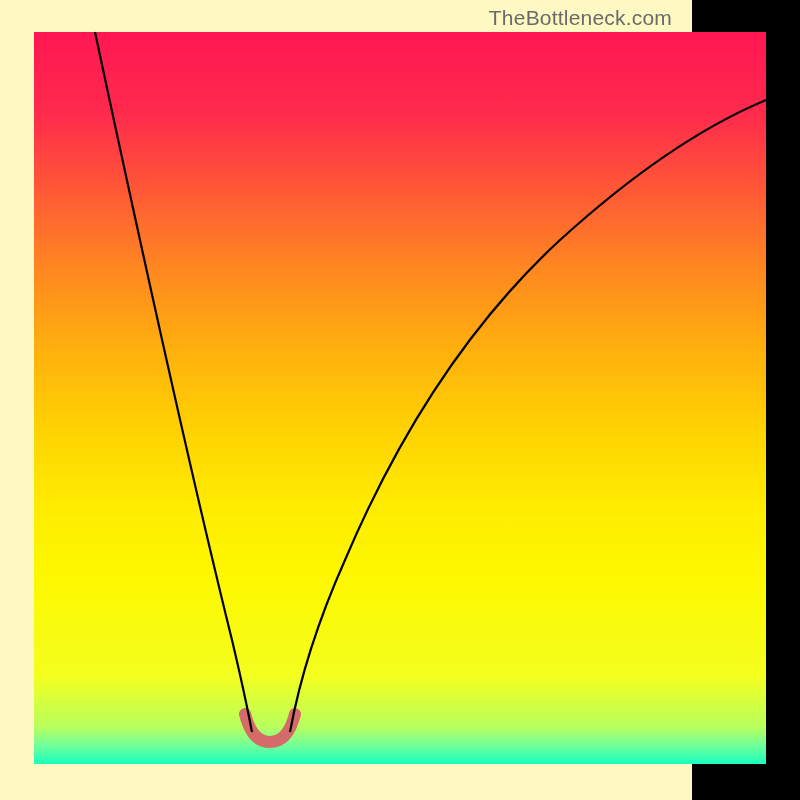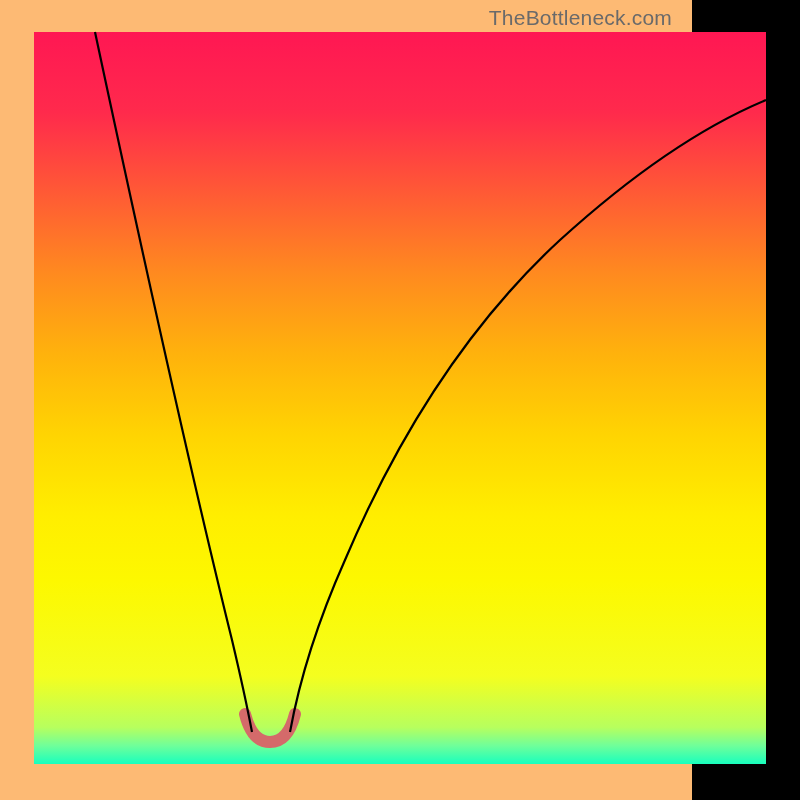--- a/index.html
+++ b/index.html
@@ -8,21 +8,21 @@
     width: 800px;
     height: 800px;
     background: #000000;
     overflow: hidden;
     font-family: Arial, Helvetica, sans-serif;
   }
   .stage {
     position: relative;
     width: 692px;
     height: 800px;
-    background: #fdba74;
+    background: #fef9c3;
   }
   .gradient {
     position: absolute;
     background: linear-gradient(
       to bottom,
       var(--c0) 0%,
       var(--c1) 11%,
       var(--c2) 22%,
       var(--c3) 33%,
       var(--c4) 44%,

